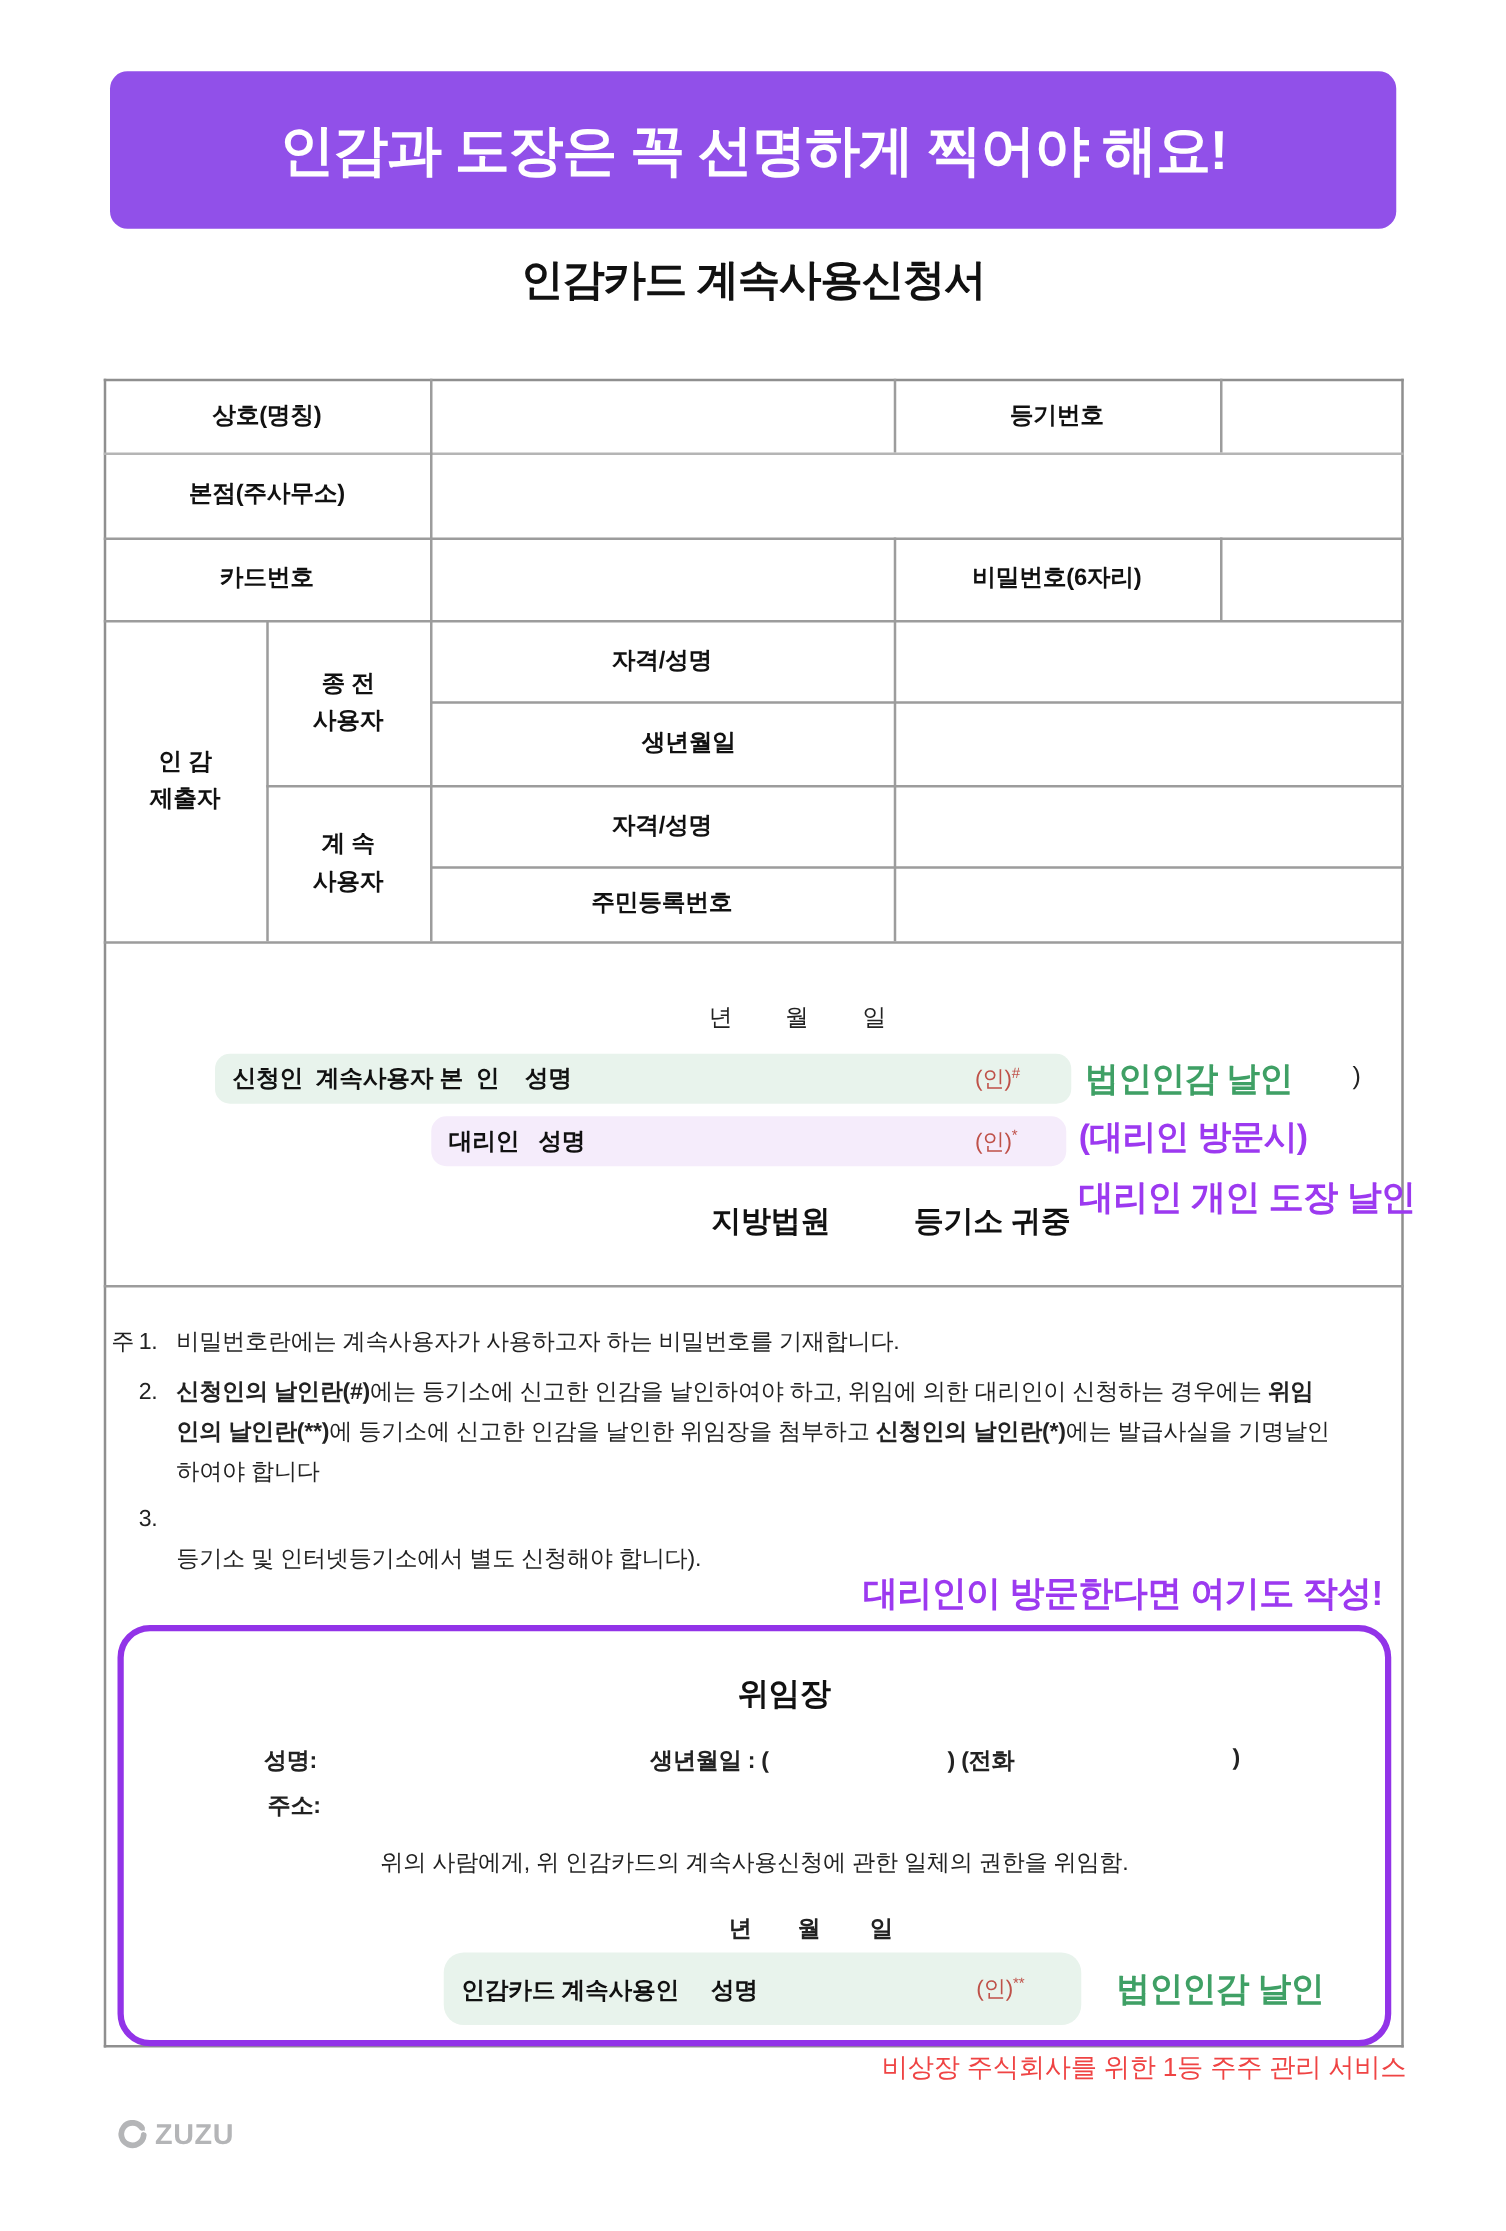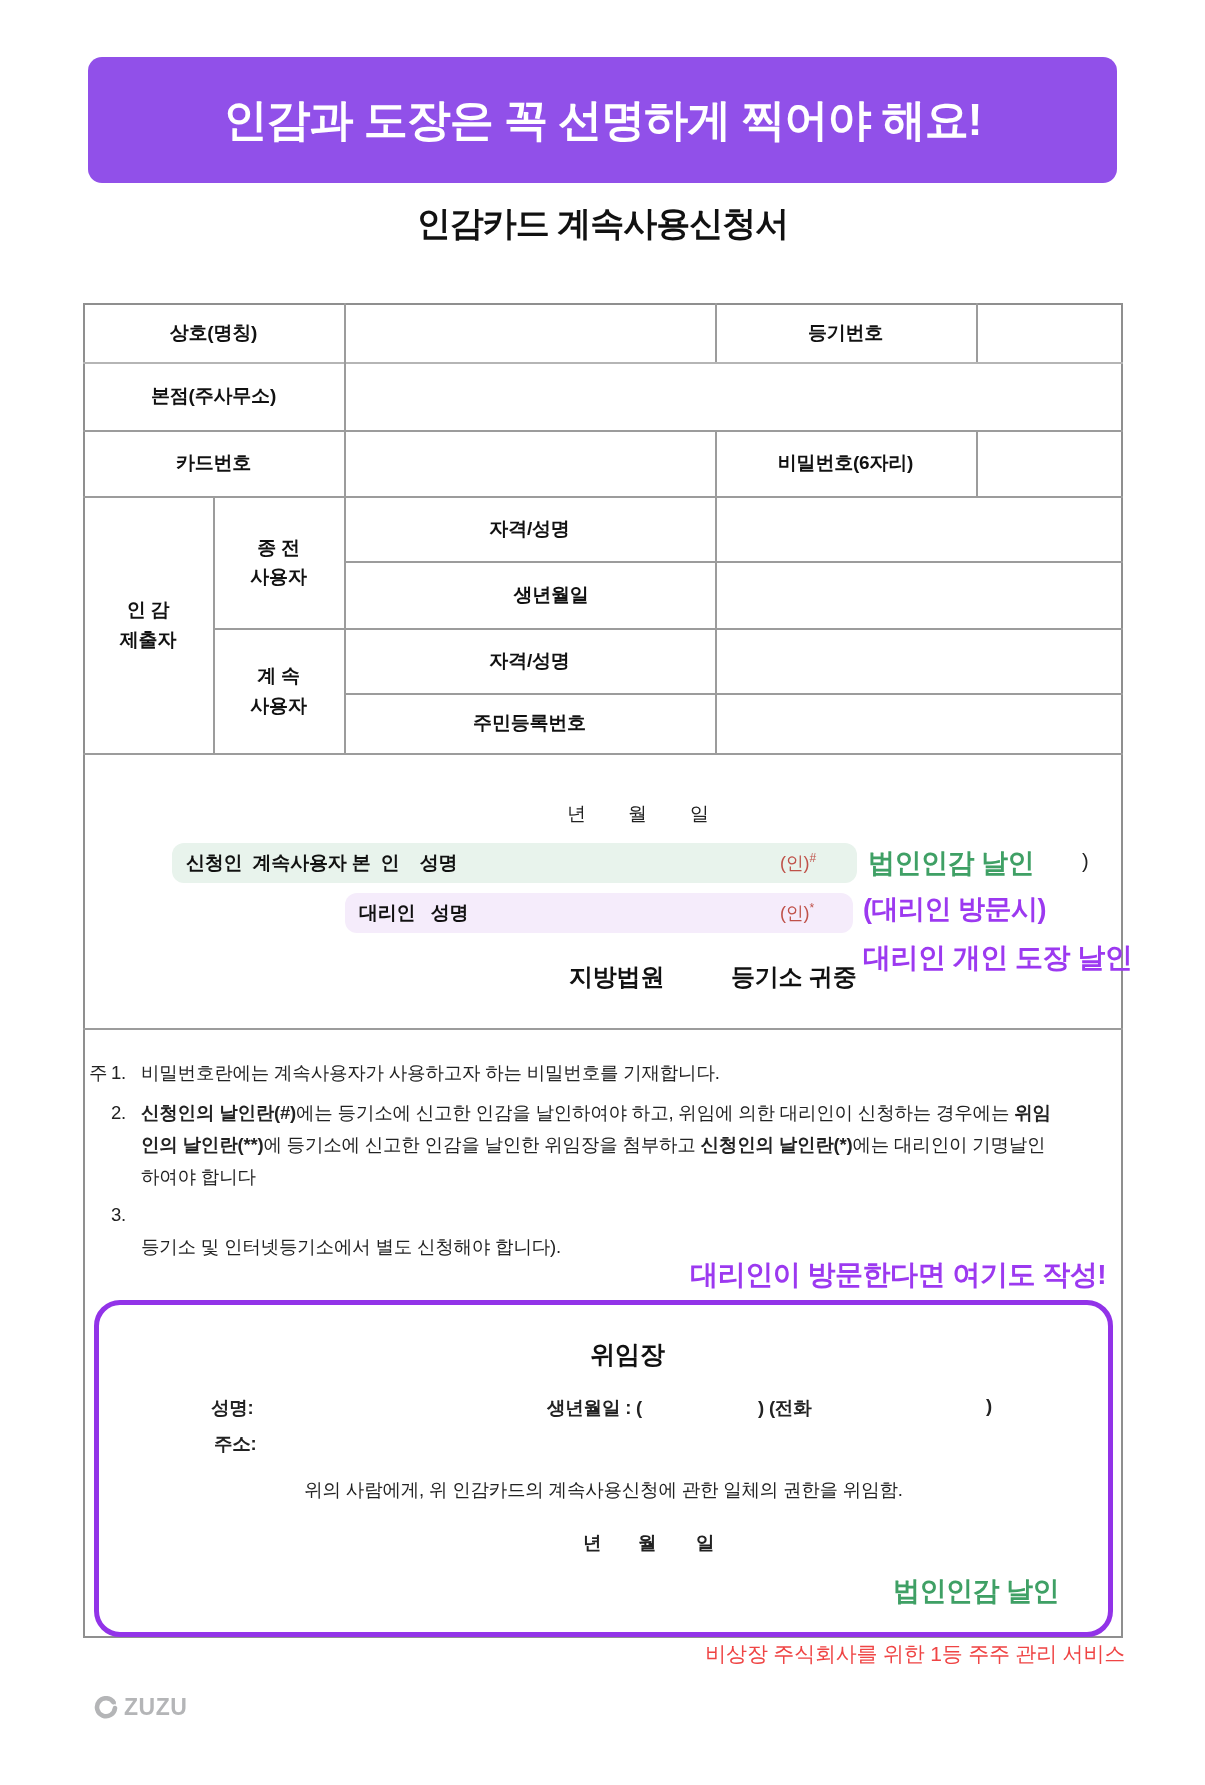--- a/index.html
+++ b/index.html
@@ -149,48 +149,54 @@
 
     <span class="court" style="left:486px;top:658px">지방법원</span>
     <span class="court" style="left:648px;top:658px">등기소 귀중</span>
 
     <span class="note" style="left:6px;top:758px">주</span>
     <span class="note" style="left:28px;top:758px">1.</span>
     <div class="note" style="left:58px;top:758px"><span>비밀번호란에는 계속사용자가 사용하고자 하는 비밀번호를 기재합니다.</span></div>
 
     <span class="note" style="left:28px;top:798px">2.</span>
     <div class="note" style="left:58px;top:798px"><span class="b">신청인의 날인란(#)</span><span>에는 등기소에 신고한 인감을 날인하여야 하고, 위임에 의한 대리인이 신청하는 경우에는 </span><span class="b">위임</span></div>
-    <div class="note" style="left:58px;top:830px"><span class="b">인의 날인란(**)</span><span>에 등기소에 신고한 인감을 날인한 위임장을 첨부하고 </span><span class="b">신청인의 날인란(*)</span><span>에는 대리인이 기명날인</span></div>
+    <div class="note" style="left:58px;top:830px"><span class="b">인의 날인란(**)</span><span>에 등기소에 신고한 인감을 날인한 위임장을 첨부하고 </span><span class="b">신청인의 날인란(*)</span><span>에는 발급사실을 기명날인</span></div>
     <div class="note" style="left:58px;top:862px"><span>하여야 합니다</span></div>
 
     <span class="note" style="left:28px;top:900px">3.</span>
     <div class="note" style="left:58px;top:932px"><span>등기소 및 인터넷등기소에서 별도 신청해야 합니다).</span></div>
   </div>
 
   <span class="ann-green" style="left:868px;top:845px">법인인감 날인</span>
   <span class="ann-paren" style="left:1082px;top:850px">)</span>
   <span class="ann-purple" style="left:863px;top:891px">(대리인 방문시)</span>
   <span class="ann-purple" style="left:863px;top:939px;font-size:28px">대리인 개인 도장 날인</span>
   <span class="ann-purple" style="right:99px;top:1256px;font-size:28px">대리인이 방문한다면 여기도 작성!</span>
 
   <div class="poa-box">
     <div class="poa-title">위임장</div>
 
     <span class="poa-lab" style="left:112px;top:90px">성명:</span>
-    <span class="poa-lab" style="left:448px;top:90px">생년월일 : (</span>
+    <span class="poa-lab" style="left:421px;top:90px">생년월일 : (</span>
     <span class="poa-lab" style="left:659px;top:90px">) (전화</span>
     <span class="poa-lab" style="left:887px;top:90px">)</span>
     <span class="poa-lab" style="left:115px;top:126px">주소:</span>
 
     <div class="poa-body">위의 사람에게, 위 인감카드의 계속사용신청에 관한 일체의 권한을 위임함.</div>
 
     <span class="poa-lab" style="left:484px;top:225px">년</span>
     <span class="poa-lab" style="left:539px;top:225px">월</span>
     <span class="poa-lab" style="left:597px;top:225px">일</span>
 
+    <div class="poa-row">
+      <span class="row-label pre" style="top:17px">인감카드 계속사용인     성명</span>
+      <span class="seal" style="left:426px;top:17px">
+        <span>(인)</span><sup>**</sup>
+      </span>
+    </div>
 
     <span class="ann-green" style="left:794px;top:268px">법인인감 날인</span>
   </div>
 
   <div class="footer-logo">
     <span style="display:inline-flex">
       <svg width="24" height="24" viewBox="0 0 24 24" fill="none">
         <path d="M19.5 6.2 A9 9 0 1 0 21 12" stroke="#b4b5b7" stroke-width="4.6" stroke-linecap="round"></path>
         <path d="M20.5 3.5 l1.6 5 -5 -1.4 z" fill="#b4b5b7"></path>
       </svg>

